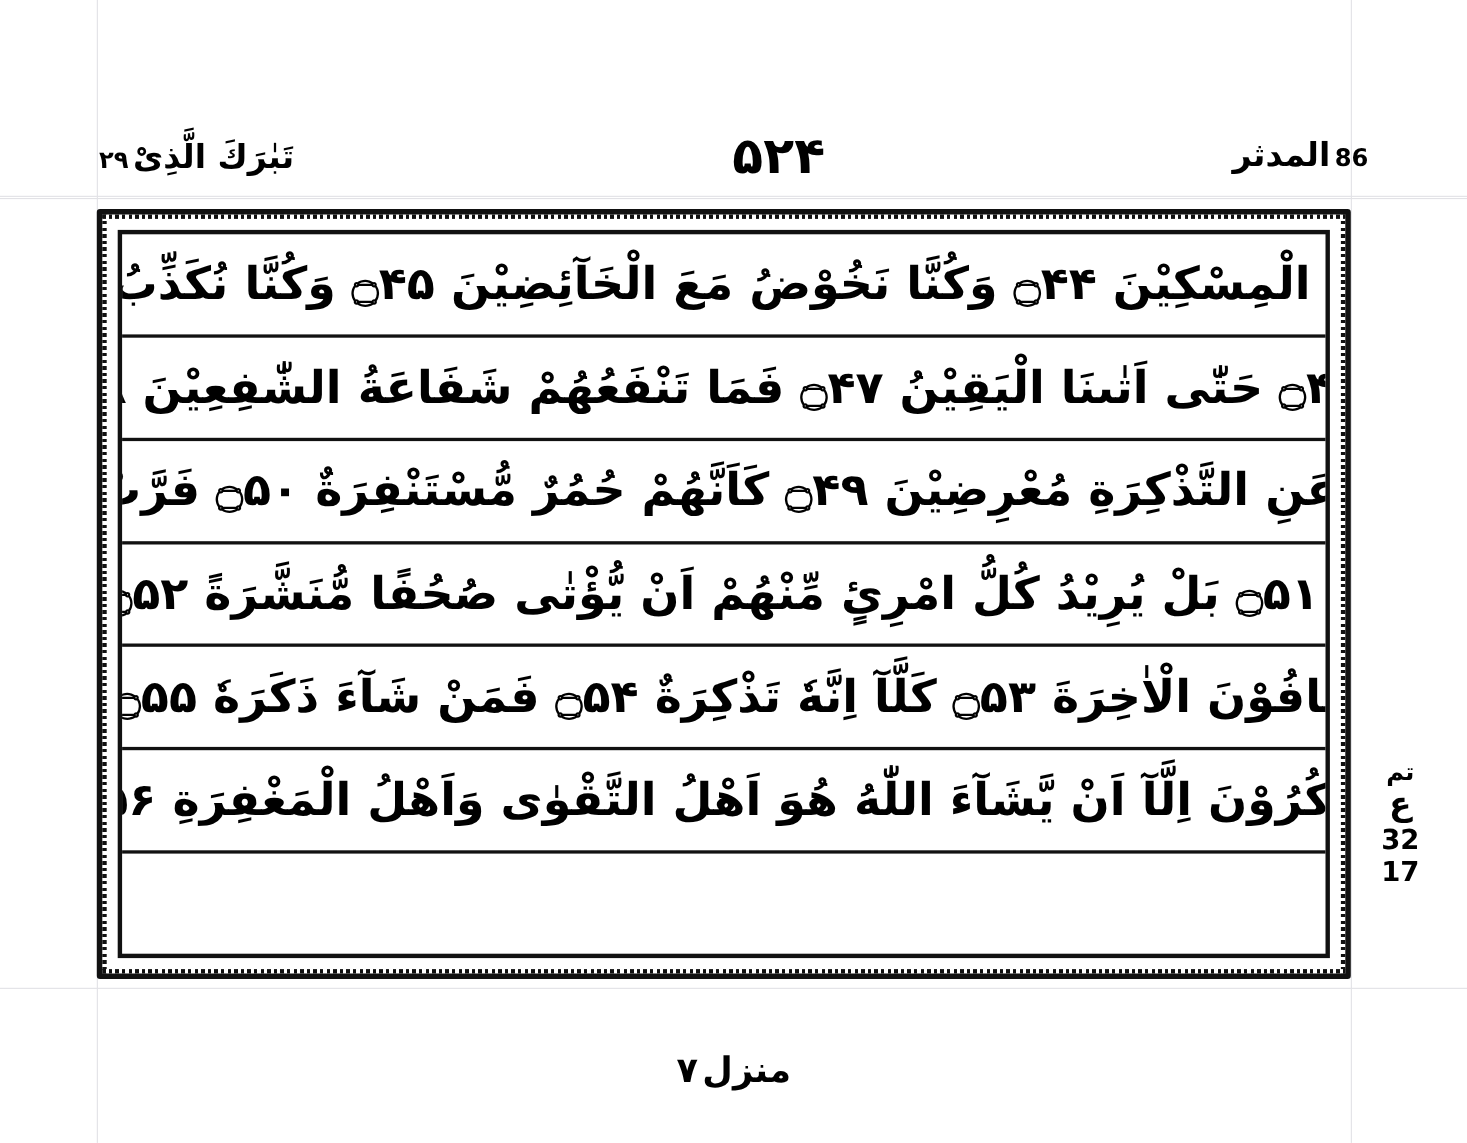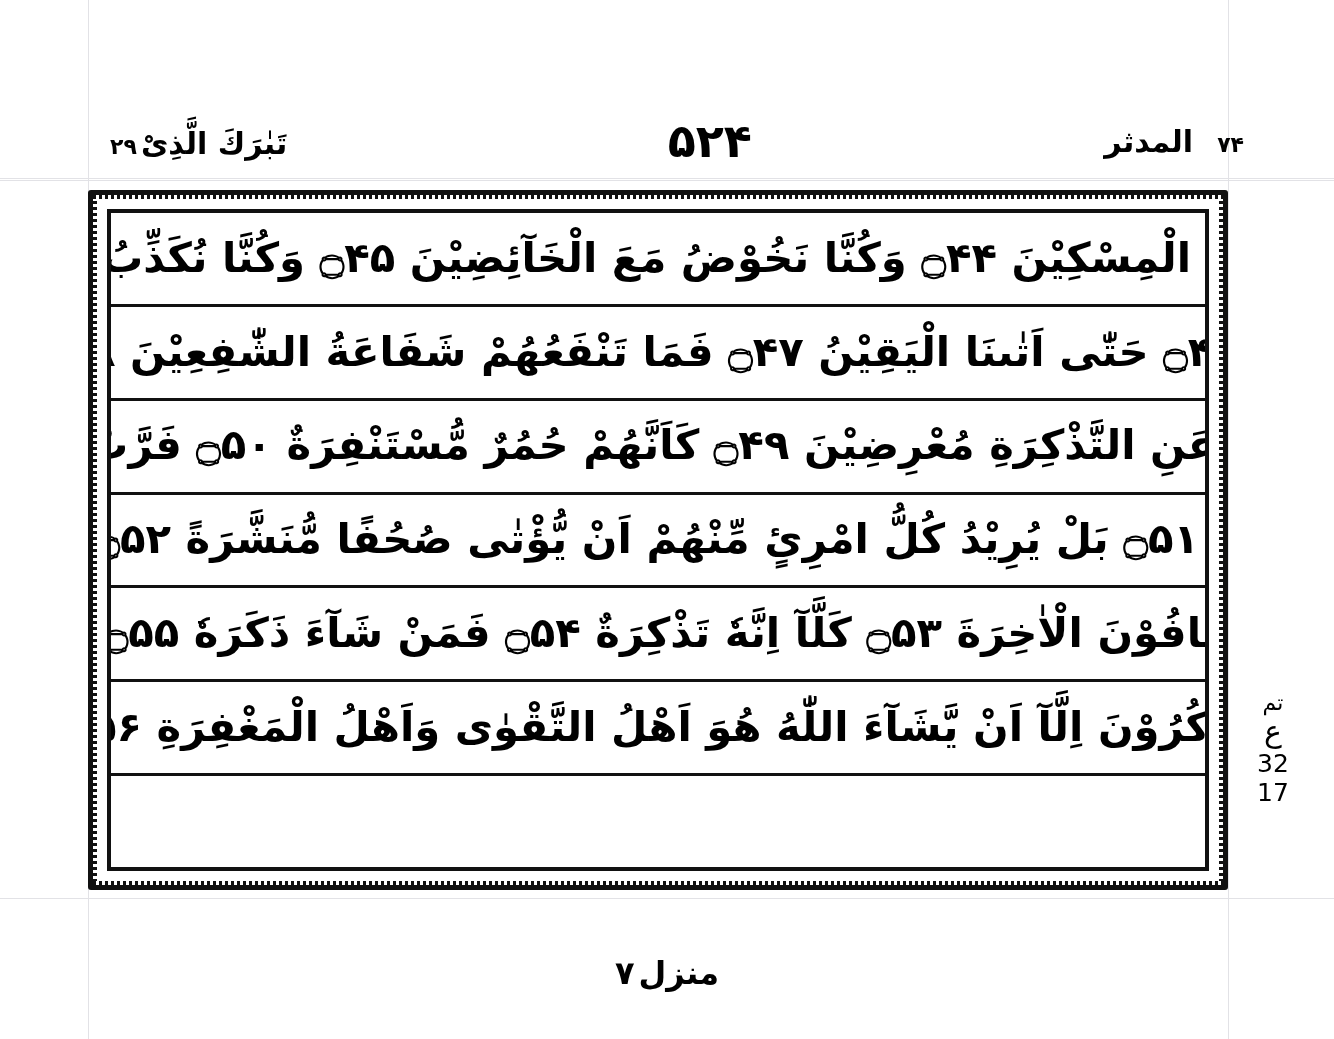--- a/index.html
+++ b/index.html
@@ -48,21 +48,20 @@
     line-height: 1.1;
     white-space: nowrap;
     display: flex;
     align-items: baseline;
     gap: 4px;
     font-family: "DejaVu Sans", sans-serif;
     font-weight: 700;
   }
   .header-side .small {
     font-size: 22px;
-    margin-left: 20px;
   }
   .page-number {
     font-size: 46px;
     font-weight: 700;
     letter-spacing: 2px;
     font-family: "DejaVu Sans", sans-serif;
     margin-left: 28px;
   }
   .header-left-inner { transform: translateY(2px); }
 
@@ -117,21 +116,21 @@
 
   
   .ruku-marker {
     position: absolute;
     right: 38px;
     top: 690px;
     width: 46px;
     text-align: center;
     direction: rtl;
     font-family: "DejaVu Sans", sans-serif;
-    font-weight: 400;
+    font-weight: 700;
     line-height: 1.15;
   }
   .ruku-marker div { font-size: 25px; }
   .ruku-marker .top { font-size: 22px; }
   .ruku-marker .ain { font-size: 30px; }
 
   
   .footer {
     position: absolute;
     left: 0;
@@ -152,21 +151,21 @@
 <div class="page">
 
   <div class="guide v" style="left:88px;"></div>
   <div class="guide v" style="left:1228px;"></div>
   <div class="guide h" style="top:178px;"></div>
   <div class="guide h" style="top:180px;"></div>
   <div class="guide h" style="top:898px;"></div>
 
   <div class="header">
     <div class="header-side">
-      <span class="small">۷۴</span>
+      <span class="small">86</span>
       <span>المدثر</span>
     </div>
 
     <div class="page-number">۵۲۴</div>
 
     <div class="header-side header-left-inner">
       <span>تَبٰرَكَ الَّذِیْ</span>
       <span class="small">۲۹</span>
     </div>
   </div>

